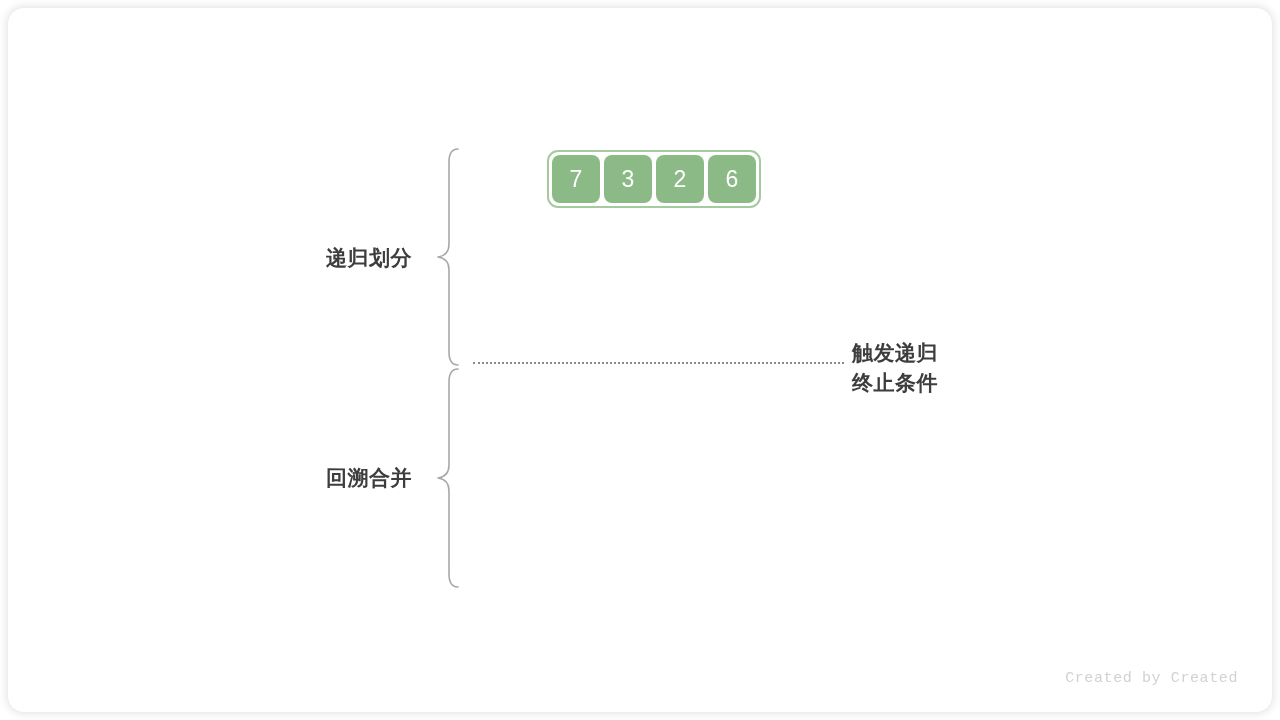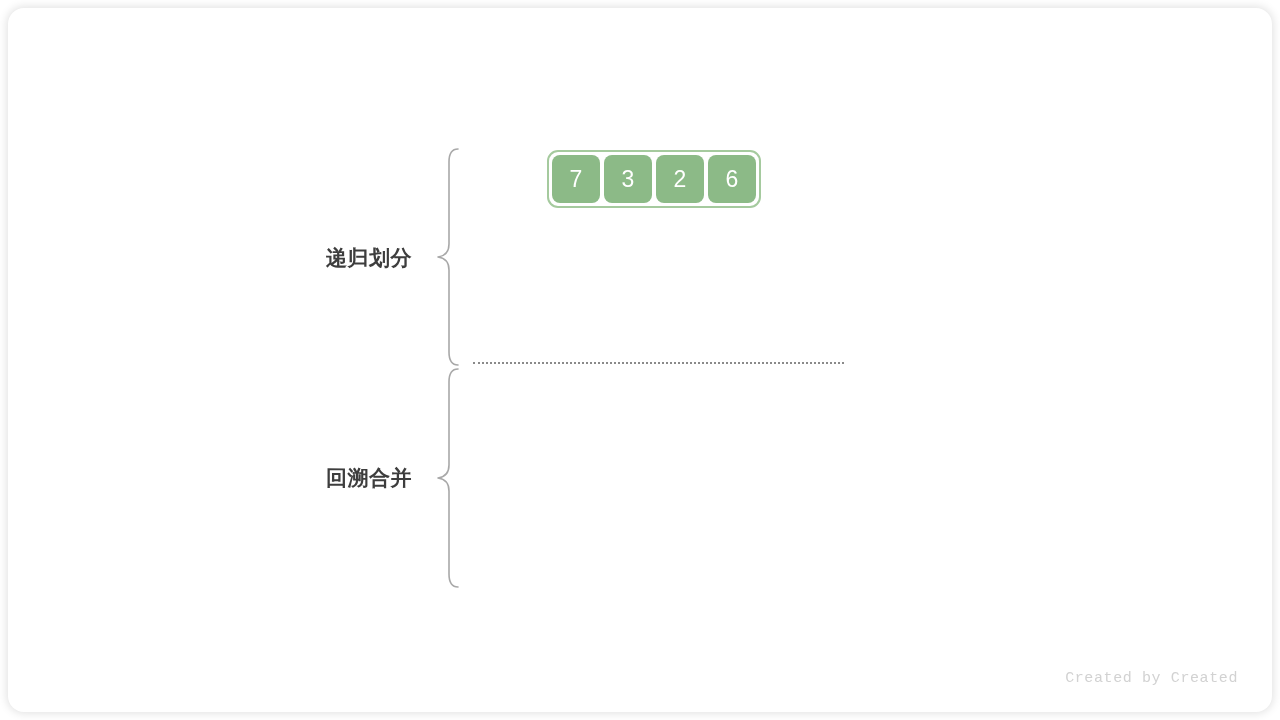--- a/index.html
+++ b/index.html
@@ -135,20 +135,24 @@
     </div>
 
     <div class="brace" id="brace-merge">
       <svg viewBox="0 0 24 220" preserveAspectRatio="none">
         <path d="M22 1 C14 1 13 8 13 14 L13 97 C13 105 9 109 2 110 C9 111 13 115 13 123 L13 206 C13 212 14 219 22 219" fill="none" stroke="#a8a8a8" stroke-width="1.6" stroke-linecap="round" stroke-linejoin="round" vector-effect="non-scaling-stroke"></path>
       </svg>
     </div>
 
     <div id="dotted-line"></div>
 
+    <div id="terminate-note">
+      <div>触发递归</div>
+      <div>终止条件</div>
+    </div>
 
     <div id="array-root">
       <div class="cell">7</div>
       <div class="cell">3</div>
       <div class="cell">2</div>
       <div class="cell">6</div>
     </div>
 
     <div id="credit">Created by Created</div>
 

